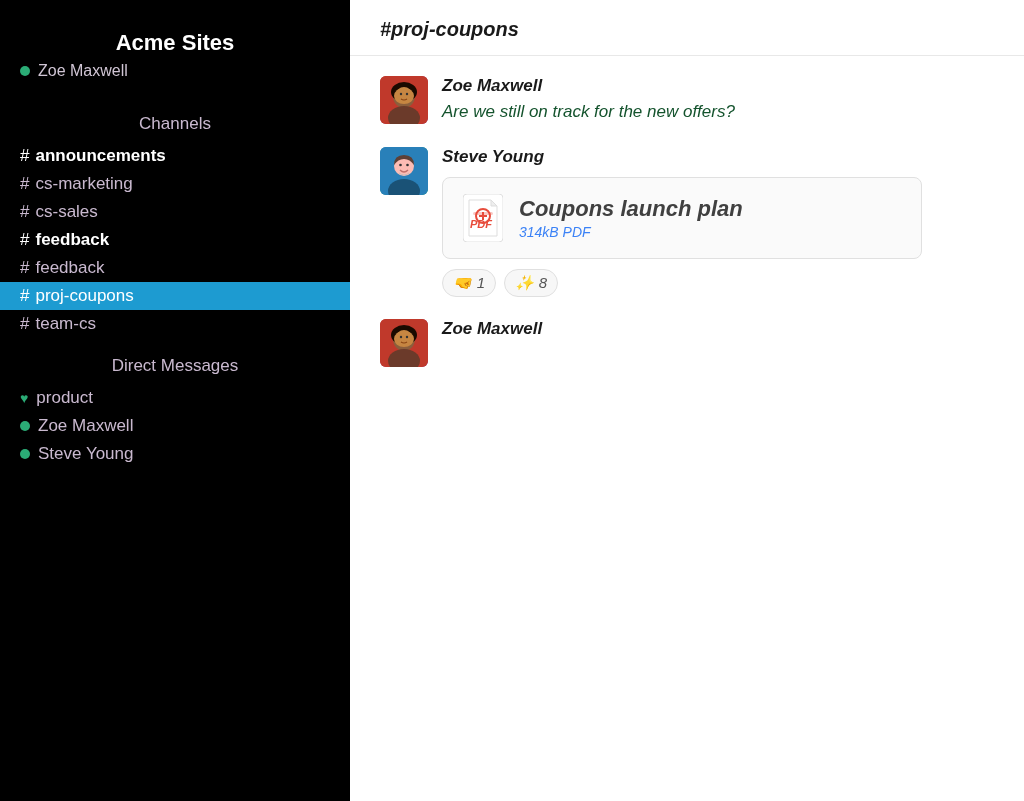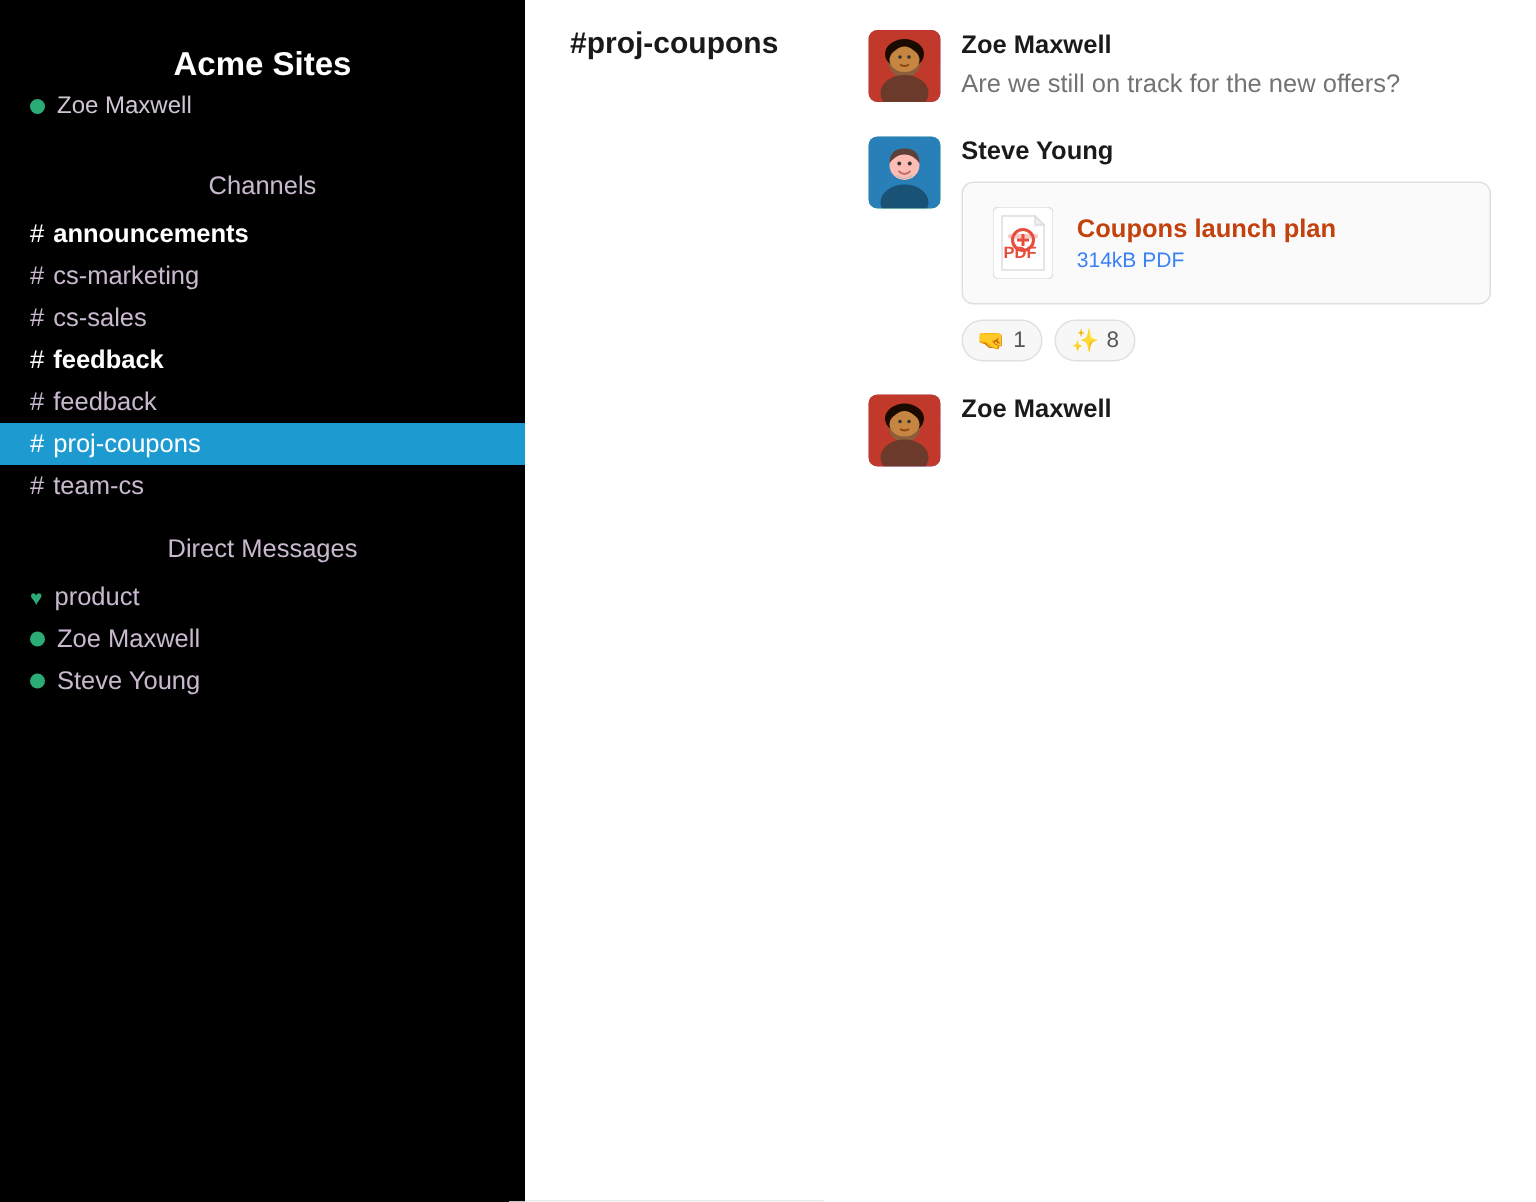--- a/index.html
+++ b/index.html
@@ -107,23 +107,24 @@
       font-size: 17px;
       color: #c9b9cf;
       cursor: pointer;
       gap: 8px;
     }
 
     
     .main {
       flex: 1;
       display: flex;
-      flex-direction: row;
+      flex-direction: column;
       background: #fff;
       height: 100%;
+      font-style: italic;
     }
 
     .channel-header {
       padding: 18px 30px 14px 30px;
       border-bottom: 1px solid #e8e8e8;
     }
 
     .channel-title {
       font-size: 20px;
       font-weight: 700;
@@ -168,21 +169,21 @@
 
     .message-author {
       font-size: 17px;
       font-weight: 700;
       color: #1a1a1a;
       margin-bottom: 3px;
     }
 
     .message-text {
       font-size: 17px;
-      color: #737373;
+      color: #14532d;
       line-height: 1.5;
     }
 
     .file-attachment {
       margin-top: 10px;
       border: 1px solid #e0e0e0;
       border-radius: 8px;
       padding: 16px 20px;
       display: flex;
       align-items: center;
@@ -198,23 +199,23 @@
       align-items: center;
       justify-content: center;
       flex-shrink: 0;
     }
 
     .file-info {
       flex: 1;
     }
 
     .file-name {
-      font-size: 17px;
+      font-size: 22px;
       font-weight: 700;
-      color: #c2410c;
+      color: #404040;
     }
 
     .file-meta {
       font-size: 14px;
       color: #3b82f6;
       margin-top: 2px;
     }
 
     .reactions {
       display: flex;

